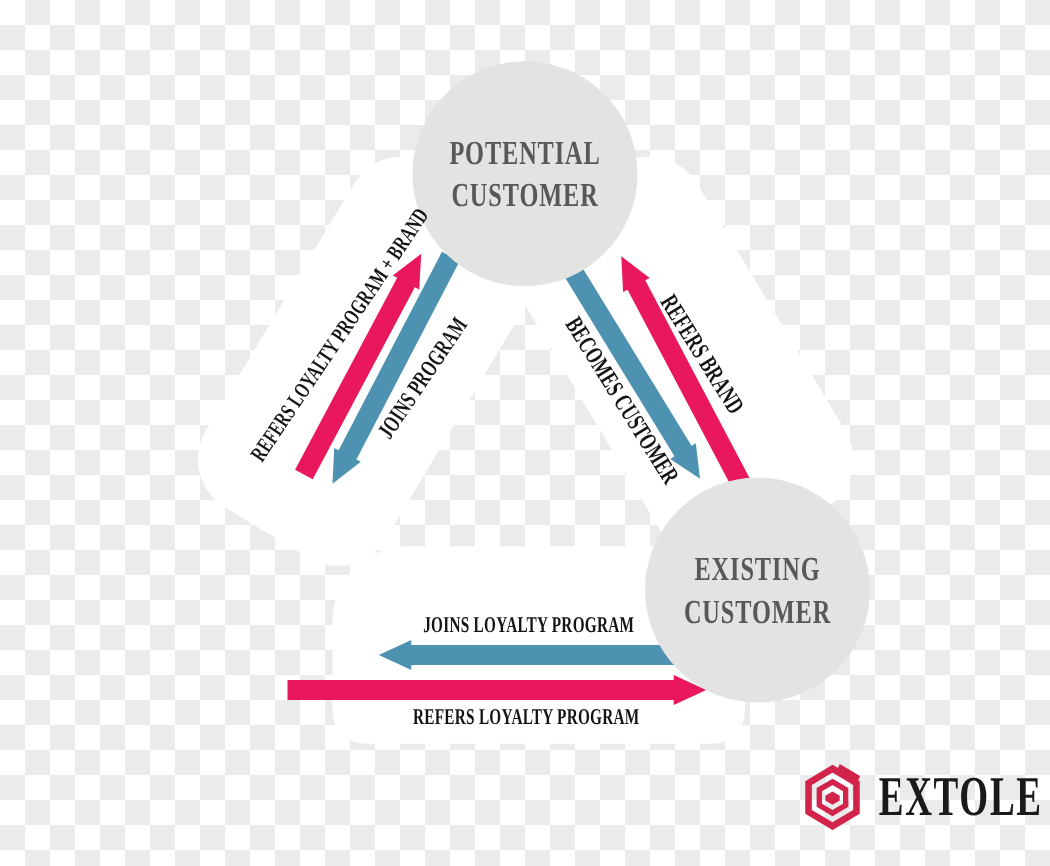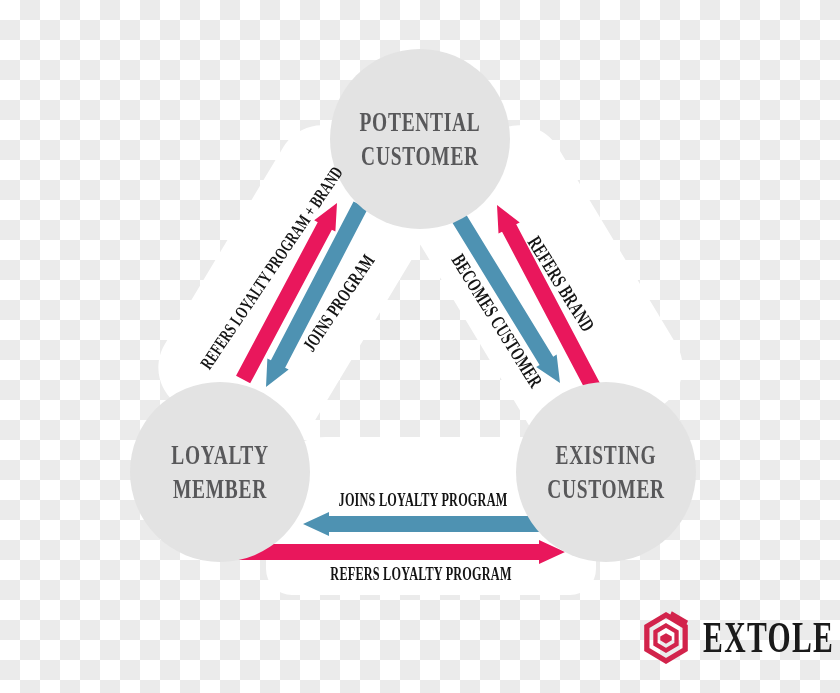--- a/index.html
+++ b/index.html
@@ -62,24 +62,20 @@
 
     <polygon transform="translate(303,524)" points="0,0 26,-12 26,-8 252,-8 252,8 26,8 26,12" fill="#4E92B2"></polygon>
 
     <polygon transform="translate(565,552) rotate(180)" points="0,0 26,-12 26,-8 335,-8 335,8 26,8 26,12" fill="#E9175C"></polygon>
   </svg>
 
   <div class="node node-potential">
     <div class="node-label">POTENTIAL
 CUSTOMER</div>
   </div>
-  <div class="node node-loyalty">
-    <div class="node-label">LOYALTY
-MEMBER</div>
-  </div>
   <div class="node node-existing">
     <div class="node-label">EXISTING
 CUSTOMER</div>
   </div>
 
   <div class="elabel" style="left:272px;top:268px;font-size:18px;transform:translate(-50%,-50%) rotate(-56deg) scaleX(0.68);">REFERS LOYALTY PROGRAM + BRAND</div>
   <div class="elabel" style="left:339px;top:303px;font-size:19px;transform:translate(-50%,-50%) rotate(-56deg) scaleX(0.68);">JOINS PROGRAM</div>
   <div class="elabel" style="left:497px;top:321px;font-size:20px;transform:translate(-50%,-50%) rotate(58deg) scaleX(0.68);">BECOMES CUSTOMER</div>
   <div class="elabel" style="left:561px;top:284px;font-size:20px;transform:translate(-50%,-50%) rotate(58deg) scaleX(0.68);">REFERS BRAND</div>
   <div class="elabel" style="left:423px;top:500px;font-size:18px;transform:translate(-50%,-50%) scaleX(0.68);">JOINS LOYALTY PROGRAM</div>

